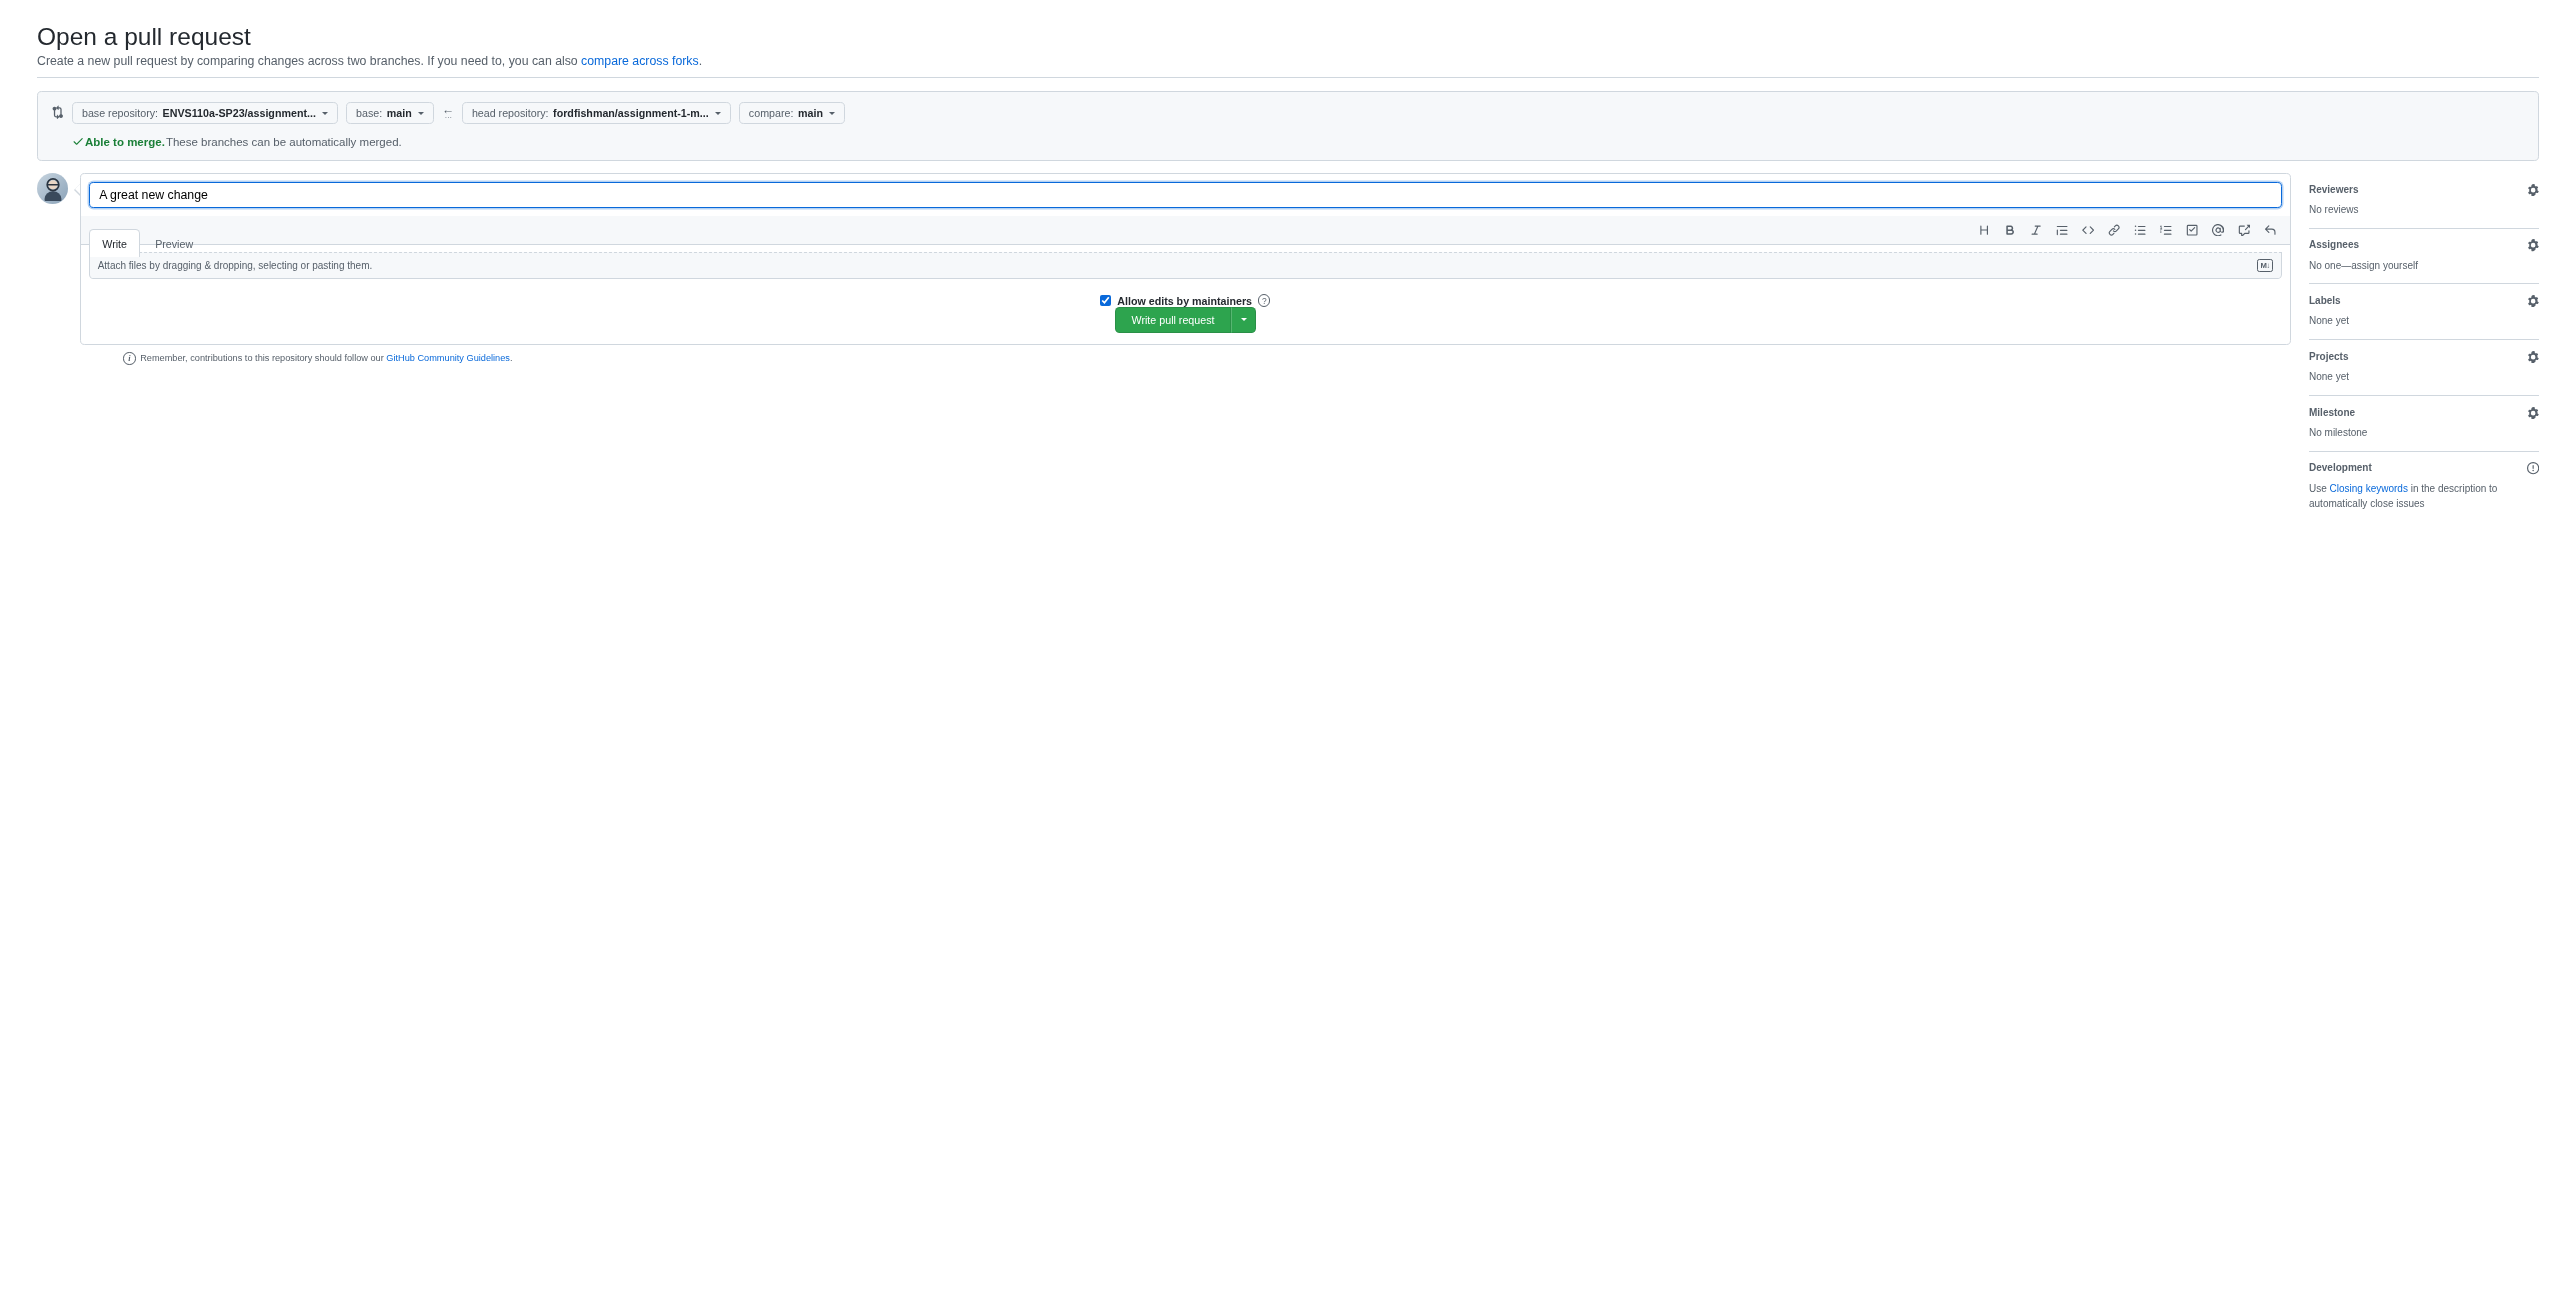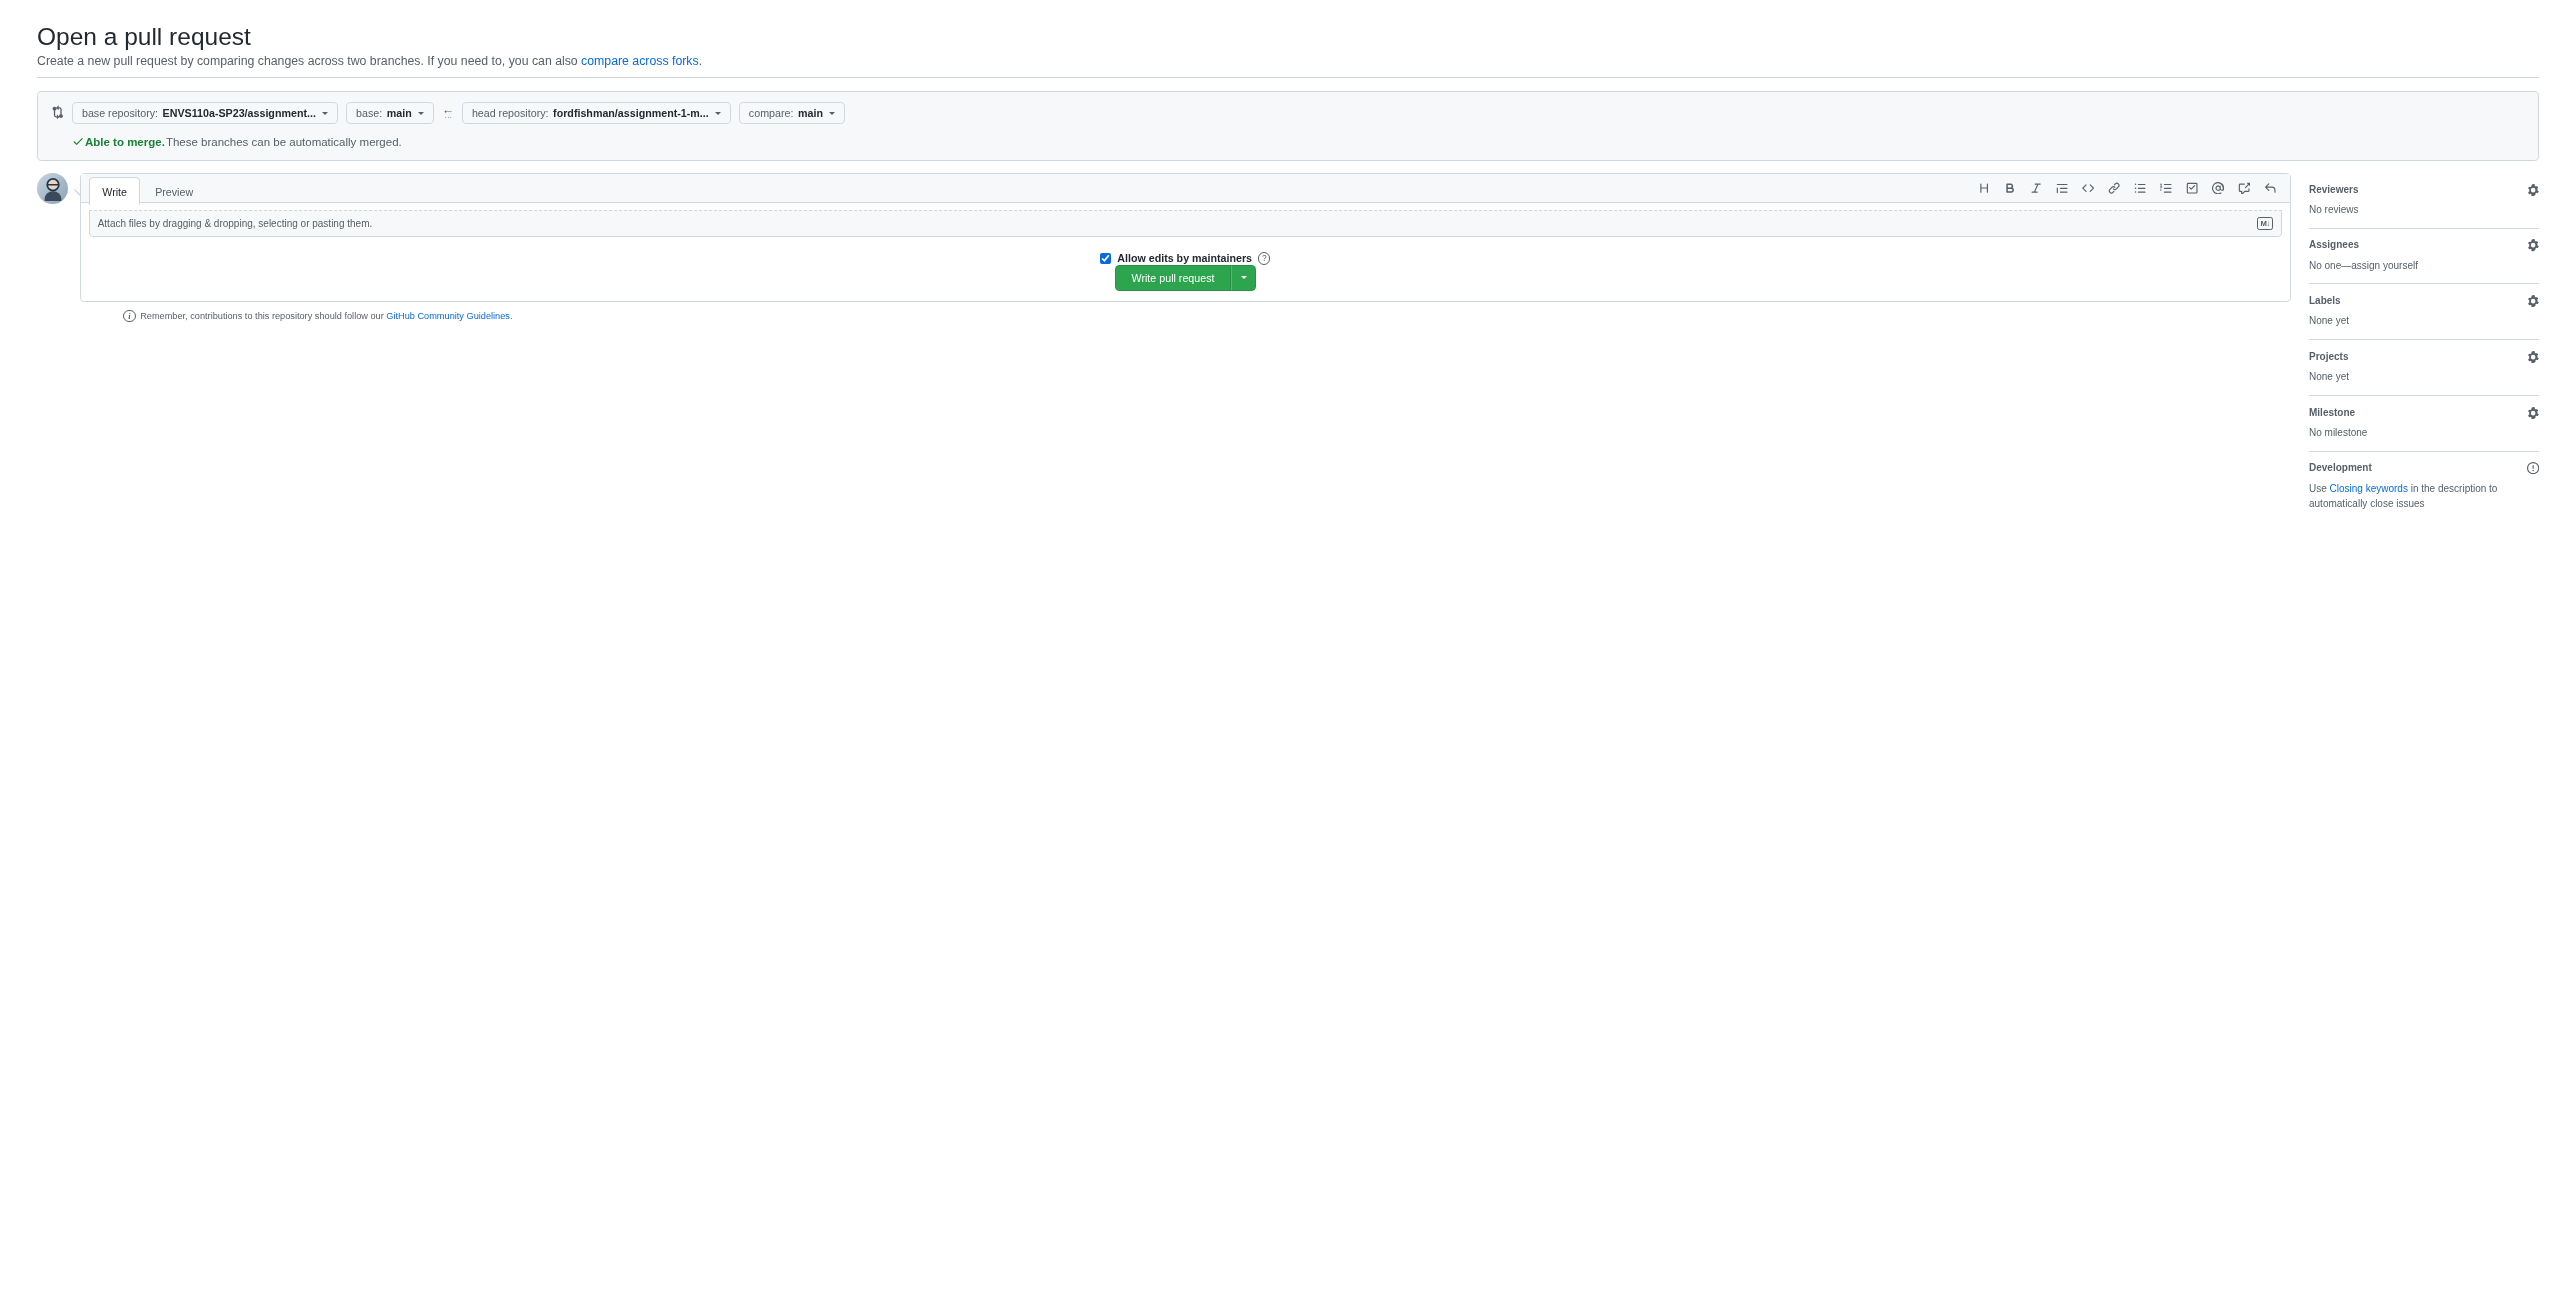--- a/index.html
+++ b/index.html
@@ -52,21 +52,21 @@
   border-top:5.4px solid transparent; border-bottom:5.4px solid transparent; border-right:5.4px solid #ffffff;
 }
 .comment-box { border:0.8px solid #d0d7de; border-radius:4.6px; background:#ffffff; }
 .title-input {
   width: calc(100% - 15.3px); margin:7.7px; padding:5.4px 9.2px; font-size:12.3px;
   border:0.8px solid #0969da; border-radius:4.6px; outline:none; box-shadow: 0 0 0 1.5px rgba(9,105,218,0.3);
   background:#fff;
 }
 .tabs-bar { display:flex; align-items:center; justify-content:space-between; border-bottom:0.8px solid #d0d7de; padding:0 7.7px; background:#f6f8fa; border-radius:0; }
 .tabs { display:flex; gap:1.5px; margin-left:0; }
-.tab { padding:7.7px 12.3px; font-size:10.7px; color:#57606a; cursor:pointer; border:0.8px solid transparent; border-bottom:none; background:transparent; position:relative; top:3px; }
+.tab { padding:7.7px 12.3px; font-size:10.7px; color:#57606a; cursor:pointer; border:0.8px solid transparent; border-bottom:none; background:transparent; position:relative; top:13px; }
 .tab.active { background:#ffffff; border-color:#d0d7de; border-top-left-radius:4.6px; border-top-right-radius:4.6px; color:#24292f; }
 .toolbar { display:flex; gap:10.7px; padding-right:4.6px; color:#57606a; }
 .toolbar .tb-btn { cursor:pointer; display:flex; align-items:center; justify-content:center; width:15.3px; height:15.3px; }
 
 .comment-area-wrap { padding:7.7px; }
 .comment-textarea {
   width:100%; min-height:153px; padding:7.7px 9.2px; font-size:10.7px;
   border:0.8px solid #d0d7de; border-radius:4.6px 4.6px 0 0; resize:vertical;
   font-family:inherit; background:#f6f8fa; color:#24292f;
 }
@@ -156,20 +156,21 @@
     <div class="avatar">
       <svg viewBox="0 0 40 40">
           <circle cx="20" cy="15" r="7" fill="#e8d5c4"></circle>
           <ellipse cx="20" cy="37" rx="13" ry="12" fill="#3a4a5c"></ellipse>
           <circle cx="20" cy="15" r="9" fill="none" stroke="#2a3440" stroke-width="2.5"></circle>
           <path d="M11 15 h18" stroke="#2a3440" stroke-width="2.5"></path>
         </svg>
     </div>
     <div class="comment-box-wrap">
       <div class="comment-box">
+        <input class="title-input" type="text" value="A great new change" style="">
         <div class="tabs-bar">
           <div class="tabs">
             <button class="tab active">Write</button>
             <button class="tab">Preview</button>
           </div>
           <div class="toolbar">
             <span class="tb-btn">
                 <svg class="octicon" width="12.3" height="12.3" viewBox="0 0 16 16">
                   <path d="M3.75 2a.75.75 0 01.75.75V7h7V2.75a.75.75 0 011.5 0v10.5a.75.75 0 01-1.5 0V8.5h-7v4.75a.75.75 0 01-1.5 0V2.75A.75.75 0 013.75 2z"></path>
                 </svg>

